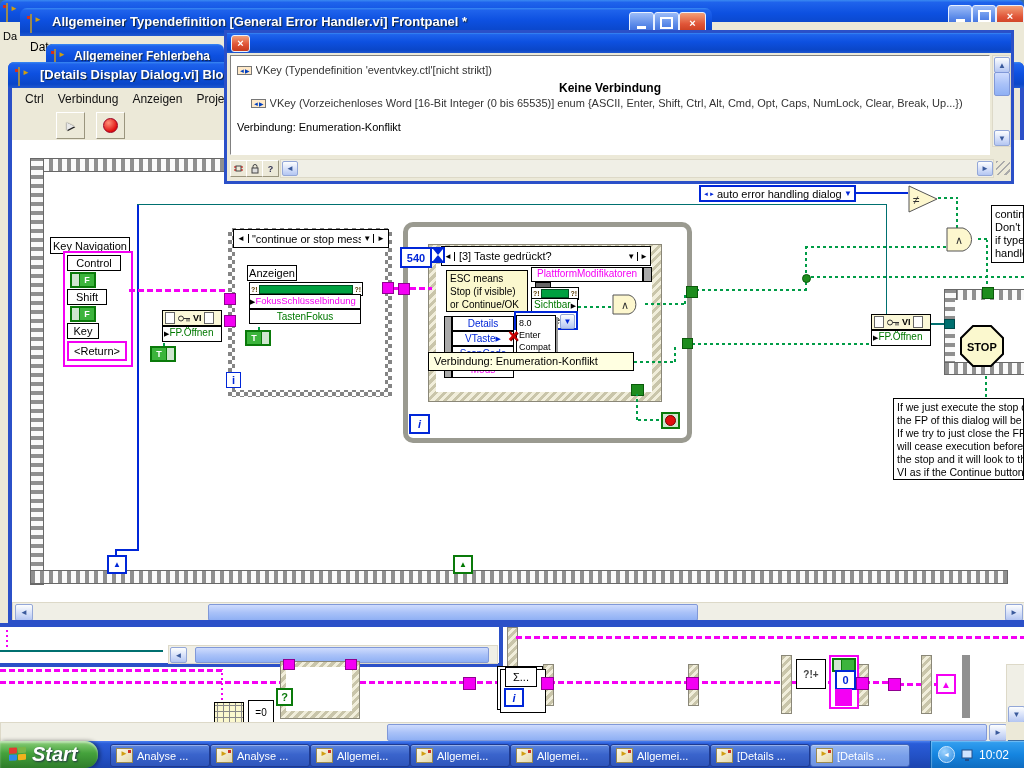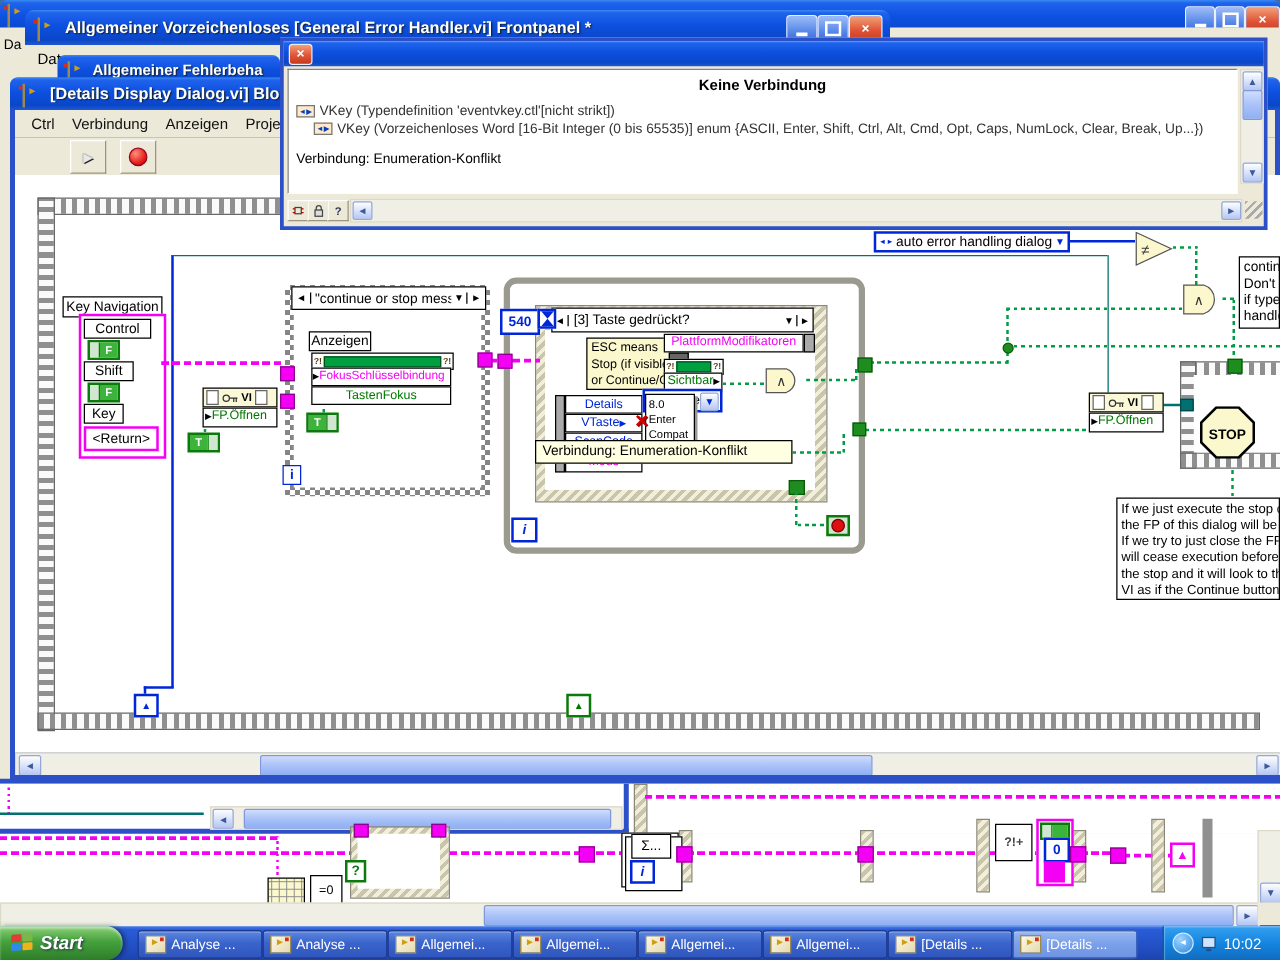--- a/index.html
+++ b/index.html
@@ -1,20 +1,20 @@
 <!DOCTYPE html>
 <html><head>
 <meta charset="utf-8">
 <style>
   html,body{margin:0;padding:0;}
   body{width:1024px;height:768px;position:relative;overflow:hidden;
        font-family:"Liberation Sans", sans-serif;background:#3a6ea5;}
   .a{position:absolute;}
   .bx{border:1px solid #000;background:#fff;}
-  .cream{background:#fbf8ce;margin-left:23px;}
+  .cream{background:#fbf8ce;}
   
   .tbg{background:linear-gradient(180deg,#3a8af2 0%,#1f63ec 8%,#0d50e0 45%,#0a46c8 85%,#2058d0 100%);}
   .ttext{color:#fff;font-weight:bold;font-size:13px;text-shadow:1px 1px 1px #123;white-space:nowrap;overflow:hidden;}
   .menu{background:#ece9d8;}
   .mitem{font-size:12px;color:#111;padding:3px 7px;}
   .xbtn{border:1px solid #e8f0ff;border-radius:3px;display:flex;align-items:center;justify-content:center;
         background:linear-gradient(180deg,#9cbcf8,#5888e8 60%,#3a68d8);}
   .xbtn.red{background:linear-gradient(180deg,#f2a078,#e05538 55%,#c63a1c);}
   .xbtn .g{color:#fff;font-weight:bold;font-size:11px;line-height:1;}
   .minbar{width:9px;height:3px;background:#fff;margin-top:8px;}
@@ -77,21 +77,21 @@
     </span>
   <span class="a xbtn red" style="left:996px;top:5px;width:26px;height:20px">
       <span class="g">×</span>
     </span>
 </div>
 <div class="a" style="left:0;top:22px;width:1024px;height:718px;background:#ece9d8;z-index:1"></div>
 <div class="a" style="left:0;top:30px;width:20px;height:16px;background:#ece9d8;font-size:11px;padding-left:3px;z-index:1;overflow:hidden">Da</div>
 
 <div class="a tbg" style="left:20px;top:8px;width:692px;height:28px;border-radius:7px 7px 0 0;z-index:2">
   <span class="a lvico" style="left:10px;top:7px"></span>
-  <span class="a ttext" style="left:32px;top:6px;width:560px">Allgemeiner Vorzeichenloses [General Error Handler.vi] Frontpanel *</span>
+  <span class="a ttext" style="left:32px;top:6px;width:560px">Allgemeiner Typendefinition [General Error Handler.vi] Frontpanel *</span>
   <span class="a xbtn" style="left:609px;top:4px;width:23px;height:20px">
       <span class="minbar"></span>
     </span>
   <span class="a xbtn" style="left:634px;top:4px;width:23px;height:20px">
       <span class="maxsq"></span>
     </span>
   <span class="a xbtn red" style="left:659px;top:4px;width:25px;height:20px">
       <span class="g">×</span>
     </span>
 </div>
@@ -413,25 +413,25 @@
 </div>
 <div class="a" style="left:1006px;top:722px;width:18px;height:18px;background:#ece9d8;z-index:8"></div>
 
 <div class="a" style="left:224px;top:30px;width:790px;height:154px;border:3px solid #2b50c8;background:#ece9d8;z-index:10;box-sizing:border-box">
   <div class="tbg" style="height:20px;display:flex;align-items:center;padding:0 4px">
     <span class="xbtn red" style="width:17px;height:15px">
         <span class="g">×</span>
       </span>
   </div>
   <div class="a" style="left:3px;top:22px;width:760px;height:100px;background:#fff;border:1px solid #808080;border-right-color:#fff;border-bottom-color:#fff;box-sizing:border-box;overflow:hidden">
-    <div style="text-align:center;font-weight:bold;font-size:12px;margin-top:5px">Keine Verbindung</div>
     <div style="margin:8px 0 0 6px;font-size:11px;color:#333;display:flex;align-items:center;gap:4px">
       <span style="border:1px solid #777;font-size:6px;padding:0 1px;color:#0040c0;background:#ffe9c8;flex:none">◄▶</span>
       <span class="nowrap">VKey (Typendefinition 'eventvkey.ctl'[nicht strikt])</span>
     </div>
+    <div style="text-align:center;font-weight:bold;font-size:12px;margin-top:5px">Keine Verbindung</div>
     <div style="margin:2px 0 0 20px;font-size:11px;color:#333;display:flex;align-items:center;gap:4px">
       <span style="border:1px solid #777;font-size:6px;padding:0 1px;color:#0040c0;background:#ffe9c8;flex:none">◄▶</span>
       <span class="nowrap">VKey (Vorzeichenloses Word [16-Bit Integer (0 bis 65535)] enum {ASCII, Enter, Shift, Ctrl, Alt, Cmd, Opt, Caps, NumLock, Clear, Break, Up...})</span>
     </div>
     <div style="margin:12px 0 0 6px;font-size:11px;color:#000">Verbindung: Enumeration-Konflikt</div>
   </div>
   <div class="a strack" style="left:765px;top:22px;width:17px;height:90px">
     <span class="a sbtn" style="left:1px;top:1px;width:14px;height:14px">▲</span>
     <span class="a sthumb" style="left:1px;top:16px;width:14px;height:22px"></span>
     <span class="a sbtn" style="left:1px;top:74px;width:14px;height:14px">▼</span>
@@ -459,21 +459,21 @@
 </div>
 
 <div class="a" style="left:0;top:741px;width:1024px;height:27px;background:linear-gradient(180deg,#4a80f0,#2a5cd8 10%,#2250c4 60%,#1c44ae);z-index:20">
   <div class="a" style="left:0;top:0;width:98px;height:27px;border-radius:0 13px 13px 0;background:linear-gradient(180deg,#8cd07a,#45a23c 45%,#2e7d2a);box-shadow:inset 0 2px 2px rgba(255,255,255,.45),2px 0 4px rgba(0,0,0,.45);display:flex;align-items:center;gap:5px;padding-left:8px;box-sizing:border-box">
     <svg width="19" height="17">
       <rect x="1" y="2" width="8" height="6" rx="1" fill="#e03c31" transform="skewY(-4)"></rect>
       <rect x="10" y="2" width="8" height="6" rx="1" fill="#7ab648" transform="skewY(-4)"></rect>
       <rect x="1" y="9" width="8" height="6" rx="1" fill="#2e8be6" transform="skewY(-4)"></rect>
       <rect x="10" y="9" width="8" height="6" rx="1" fill="#f2b21d" transform="skewY(-4)"></rect>
     </svg>
-    <span style="color:#fff;font-weight:bold;font-style:italic;font-size:15px;text-shadow:1px 1px 2px #234">Start</span>
+    <span style="color:#fff;font-weight:bold;font-style:italic;font-size:20px;text-shadow:1px 1px 2px #234">Start</span>
   </div>
   <div class="a tkb" style="left:110px;top:3px;width:88px;height:21px">
       <span class="lvico"></span>
       <span>Analyse ...</span>
     </div>
   <div class="a tkb" style="left:210px;top:3px;width:88px;height:21px">
       <span class="lvico"></span>
       <span>Analyse ...</span>
     </div>
   <div class="a tkb" style="left:310px;top:3px;width:88px;height:21px">

